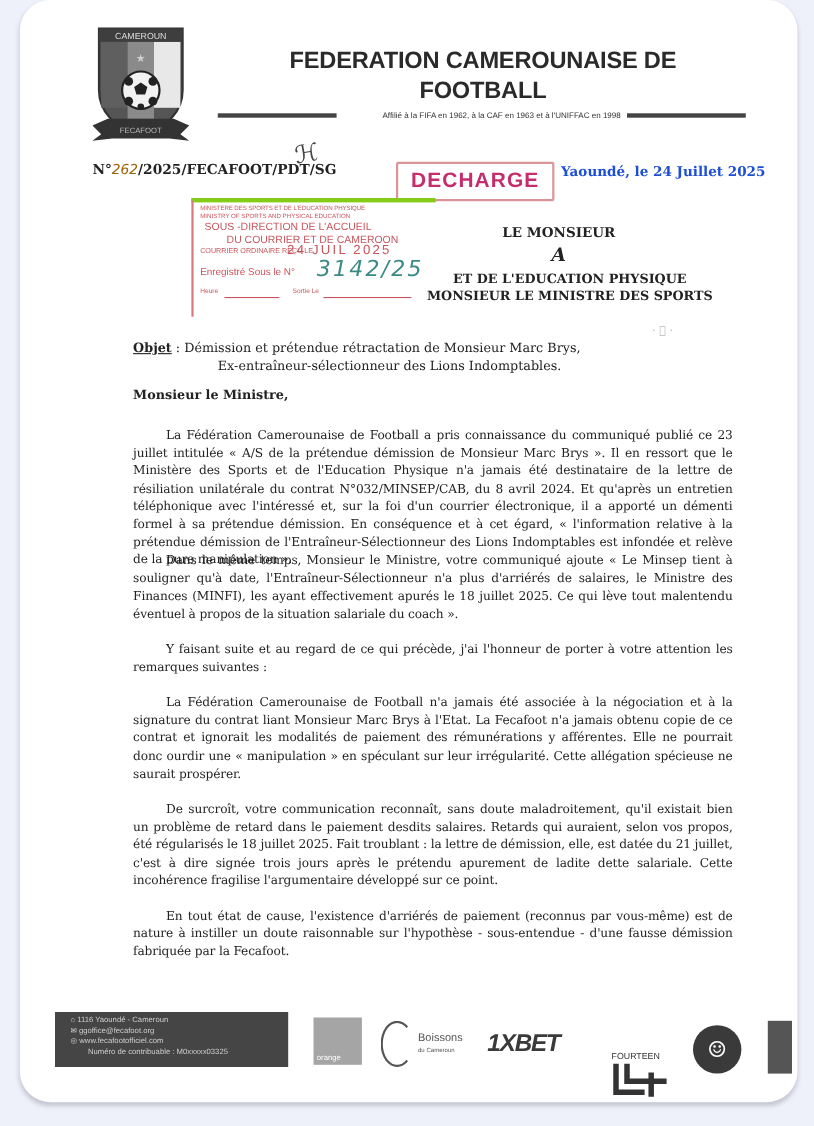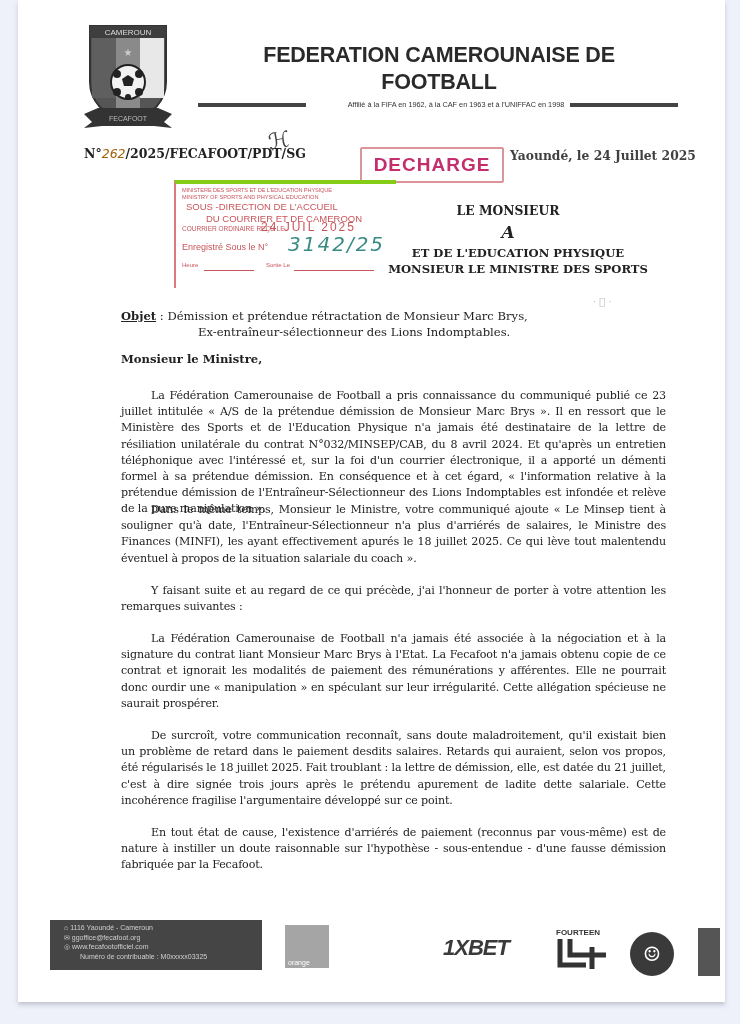--- a/index.html
+++ b/index.html
@@ -1,29 +1,29 @@
 <!DOCTYPE html>
 <html><head>
 <meta charset="utf-8">
 <style>
   html,body{margin:0;padding:0;}
   body{width:740px;height:1024px;background:#eef0fa;position:relative;overflow:hidden;font-family:"DejaVu Serif",serif;color:#222;}
-  .page{position:absolute;left:18px;top:0;width:707px;height:1002px;background:#fff;box-shadow:0 3px 4px rgba(120,120,140,0.35);}
+  .page{position:absolute;left:18px;top:0;width:707px;height:1002px;background:#fff;box-shadow:0 3px 4px rgba(120,120,140,0.35);border-radius:28px;}
   
   .crest{position:absolute;left:66px;top:22px;width:88px;height:112px;}
   .h1{position:absolute;left:186px;top:42px;width:470px;text-align:center;font-family:"Liberation Sans",sans-serif;font-weight:bold;font-size:21.5px;line-height:27px;letter-spacing:-0.2px;color:#2a2a2a;}
   .affil{position:absolute;left:180px;top:100px;width:480px;display:flex;align-items:center;gap:6px;}
   .affil .bar{flex:1;height:4px;background:#444;}
   .affil span{font-family:"Liberation Sans",sans-serif;font-size:7.3px;color:#333;white-space:nowrap;margin-left:36px;}
   
   .ref{position:absolute;left:66px;top:146px;font-family:"DejaVu Serif",serif;font-weight:bold;font-size:12.5px;color:#222;}
   .ref .hand{font-family:"DejaVu Sans",sans-serif;font-weight:normal;font-style:italic;color:#a16207;}
   .sig{position:absolute;left:250px;top:128px;font-family:"DejaVu Sans",sans-serif;font-style:italic;font-size:22px;color:#444;transform:rotate(-10deg);}
   .decharge{position:absolute;left:342px;top:147px;width:140px;height:32px;border:2px solid #d88a8e;border-radius:2px;color:#be185d;font-family:"Liberation Sans",sans-serif;font-weight:bold;font-size:19px;letter-spacing:1px;display:flex;align-items:center;justify-content:center;opacity:0.9;}
-  .date{position:absolute;left:492px;top:148px;font-family:"DejaVu Serif",serif;font-weight:bold;font-size:12.3px;color:#404040;}
+  .date{position:absolute;left:492px;top:148px;font-family:"DejaVu Serif",serif;font-weight:bold;font-size:12.3px;color:#1d4ed8;}
   
   .stamp{position:absolute;left:156px;top:180px;width:220px;height:104px;border-top:4px solid #84cc16;border-left:2px solid #d97a7e;color:#c9555c;font-family:"Liberation Sans",sans-serif;}
   .stamp .s1{position:absolute;left:6px;top:3px;font-size:5.6px;letter-spacing:-0.1px;white-space:nowrap;}
   .stamp .s2{position:absolute;left:6px;top:10px;font-size:5.6px;white-space:nowrap;}
   .stamp .s3{position:absolute;left:10px;top:17px;font-size:9.5px;white-space:nowrap;}
   .stamp .s4{position:absolute;left:30px;top:29px;font-size:9.5px;white-space:nowrap;}
   .stamp .s5{position:absolute;left:6px;top:41px;font-size:6.5px;white-space:nowrap;}
   .stamp .s5v{position:absolute;left:85px;top:36px;font-size:12px;white-space:nowrap;letter-spacing:2px;}
   .stamp .s6{position:absolute;left:6px;top:58px;font-size:9px;white-space:nowrap;}
   .stamp .s6v{position:absolute;left:112px;top:48px;font-family:"DejaVu Sans",sans-serif;font-style:italic;font-size:20px;color:#3a8a86;letter-spacing:2px;white-space:nowrap;}
@@ -44,21 +44,21 @@
   .addr{position:absolute;left:32px;top:920px;width:212px;height:50px;background:#454545;color:#cfcfcf;font-family:"Liberation Sans",sans-serif;font-size:7px;line-height:9.5px;padding:3px 0 0 14px;box-sizing:border-box;}
   .orange{position:absolute;left:267px;top:925px;width:44px;height:43px;background:#a5a5a5;}
   .orange span{position:absolute;left:3px;bottom:2px;font-family:"Liberation Sans",sans-serif;font-size:7px;color:#fff;}
   .boissons{position:absolute;left:328px;top:928px;display:flex;align-items:center;gap:4px;}
   .boissons .circle{width:26px;height:38px;border:2px solid #555;border-radius:50%;border-right-color:transparent;}
   .boissons .t{font-family:"Liberation Sans",sans-serif;color:#555;line-height:8px;}
   .boissons .t b{font-size:10px;display:block;font-weight:normal;}
   .boissons .t i{font-size:5.5px;font-style:normal;}
   .onexbet{position:absolute;left:425px;top:935px;font-family:"Liberation Sans",sans-serif;font-weight:bold;font-style:italic;font-size:22px;color:#3a3a3a;letter-spacing:-1px;}
   .fourteen{position:absolute;left:538px;top:928px;width:58px;height:44px;}
-  .fourteen .lbl{font-family:"Liberation Sans",sans-serif;font-weight:bold;font-size:8px;color:#333;}
+  .fourteen .lbl{font-family:"Liberation Sans",sans-serif;font-weight:normal;font-size:8px;color:#333;margin-top:28px;}
   .lion{position:absolute;left:612px;top:932px;width:44px;height:44px;border-radius:50%;background:#3a3a3a;color:#fff;display:flex;align-items:center;justify-content:center;font-size:20px;}
   .greybar{position:absolute;left:680px;top:928px;width:22px;height:48px;background:#555;}
   .speck{position:absolute;color:#bbb;font-size:10px;}
 </style>
 </head>
 <body>
 
 <div class="page">
 
   <svg class="crest" viewBox="0 0 88 112">
@@ -140,20 +140,27 @@
     <div><span>⌂ </span><span>1116 Yaoundé - Cameroun</span></div>
     <div><span>✉ </span><span>ggoffice@fecafoot.org</span></div>
     <div><span>◎ </span><span>www.fecafootofficiel.com</span></div>
     <div style="padding-left:16px;">Numéro de contribuable : M0xxxxx03325</div>
   </div>
 
   <div class="orange">
     <span>orange</span>
   </div>
 
+  <div class="boissons">
+    <div class="circle"></div>
+    <div class="t">
+      <b>Boissons</b>
+      <i>du Cameroun</i>
+    </div>
+  </div>
 
   <div class="onexbet">1XBET</div>
 
   <div class="fourteen">
     <div class="lbl">FOURTEEN</div>
     <svg width="58" height="34" viewBox="0 0 58 34">
       <path d="M4 2 V28 H30 M14 2 V18 H50 M36 10 V32" fill="none" stroke="#333" stroke-width="5"></path>
     </svg>
   </div>
 

